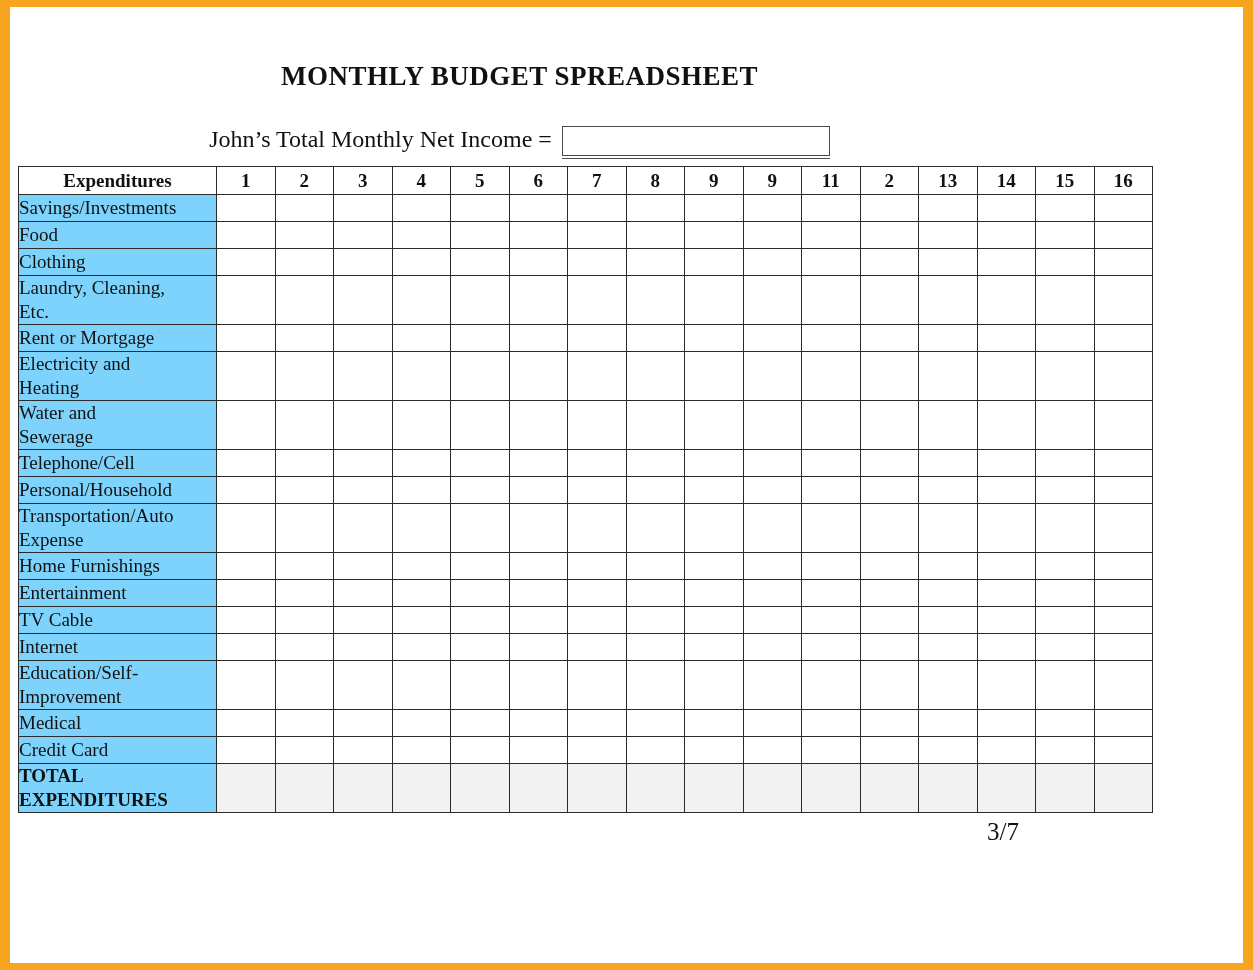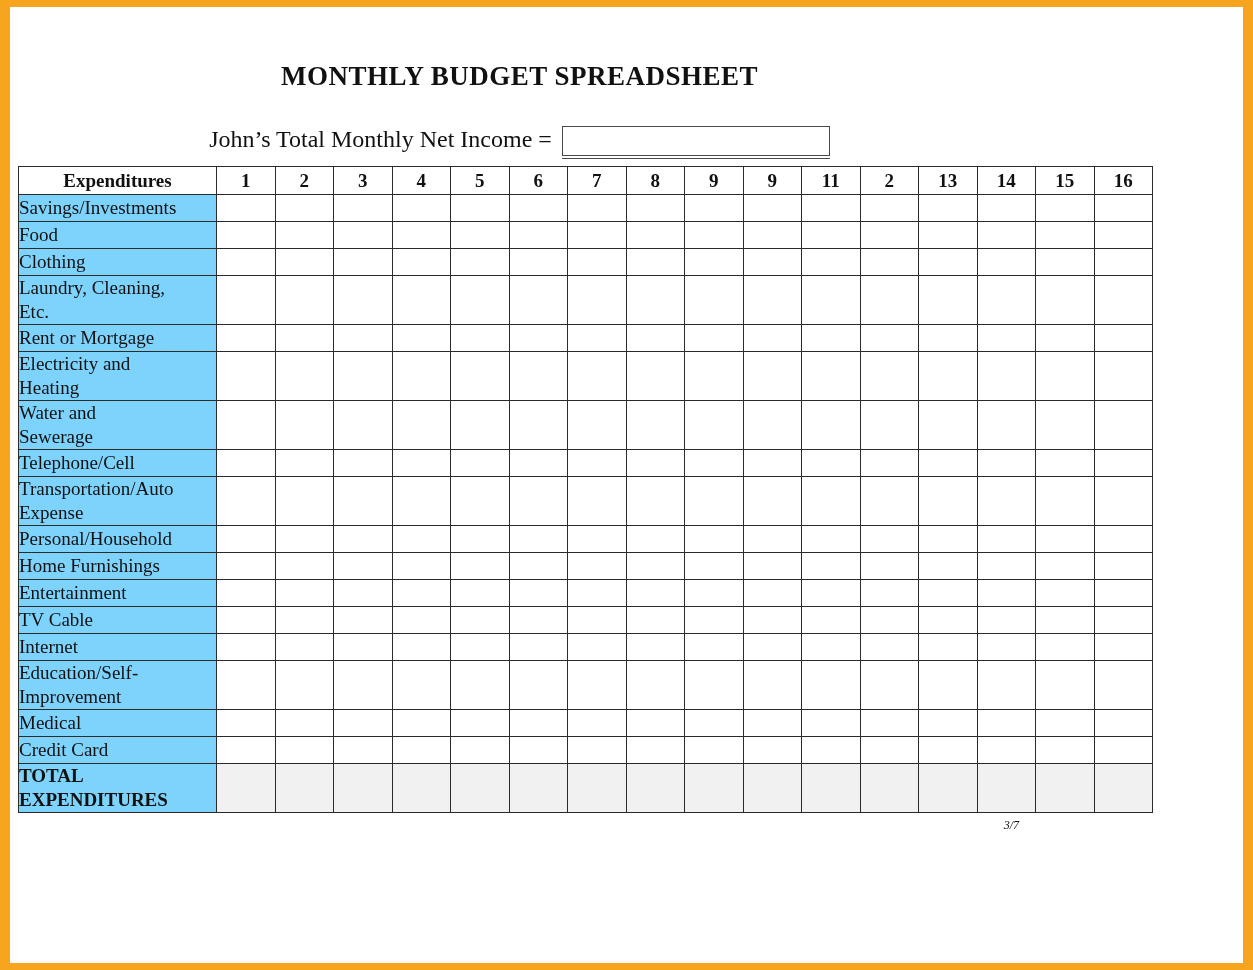--- a/index.html
+++ b/index.html
@@ -66,24 +66,23 @@
     white-space:pre-line;
     text-align:left;
     vertical-align:middle;
     background:#7dd3fc;
   }
   td.label-cell.bold { font-weight:bold; }
   td.data-cell { height:26px; background:#fff; }
   tr.total-row td.data-cell { background:#f1f1f1; }
   .page-number {
     text-align:right;
-    font-size:12px;
+    font-size:25px;
     margin-top:5px;
     padding-right:2px;
-    font-style:italic;
   }
 </style>
 </head>
 <body>
 
 <div class="page">
   <div class="content">
 
     <div class="title">MONTHLY BUDGET SPREADSHEET</div>
 
@@ -283,41 +282,41 @@
             <td class="data-cell"></td>
             <td class="data-cell"></td>
             <td class="data-cell"></td>
             <td class="data-cell"></td>
             <td class="data-cell"></td>
             <td class="data-cell"></td>
             <td class="data-cell"></td>
             <td class="data-cell"></td>
           </tr>
           <tr>
+            <td class="label-cell">Personal/Household</td>
+            <td class="data-cell"></td>
+            <td class="data-cell"></td>
+            <td class="data-cell"></td>
+            <td class="data-cell"></td>
+            <td class="data-cell"></td>
+            <td class="data-cell"></td>
+            <td class="data-cell"></td>
+            <td class="data-cell"></td>
+            <td class="data-cell"></td>
+            <td class="data-cell"></td>
+            <td class="data-cell"></td>
+            <td class="data-cell"></td>
+            <td class="data-cell"></td>
+            <td class="data-cell"></td>
+            <td class="data-cell"></td>
+            <td class="data-cell"></td>
+          </tr>
+          <tr>
             <td class="label-cell">Transportation/Auto
 Expense</td>
-            <td class="data-cell"></td>
-            <td class="data-cell"></td>
-            <td class="data-cell"></td>
-            <td class="data-cell"></td>
-            <td class="data-cell"></td>
-            <td class="data-cell"></td>
-            <td class="data-cell"></td>
-            <td class="data-cell"></td>
-            <td class="data-cell"></td>
-            <td class="data-cell"></td>
-            <td class="data-cell"></td>
-            <td class="data-cell"></td>
-            <td class="data-cell"></td>
-            <td class="data-cell"></td>
-            <td class="data-cell"></td>
-            <td class="data-cell"></td>
-          </tr>
-          <tr>
-            <td class="label-cell">Personal/Household</td>
             <td class="data-cell"></td>
             <td class="data-cell"></td>
             <td class="data-cell"></td>
             <td class="data-cell"></td>
             <td class="data-cell"></td>
             <td class="data-cell"></td>
             <td class="data-cell"></td>
             <td class="data-cell"></td>
             <td class="data-cell"></td>
             <td class="data-cell"></td>

